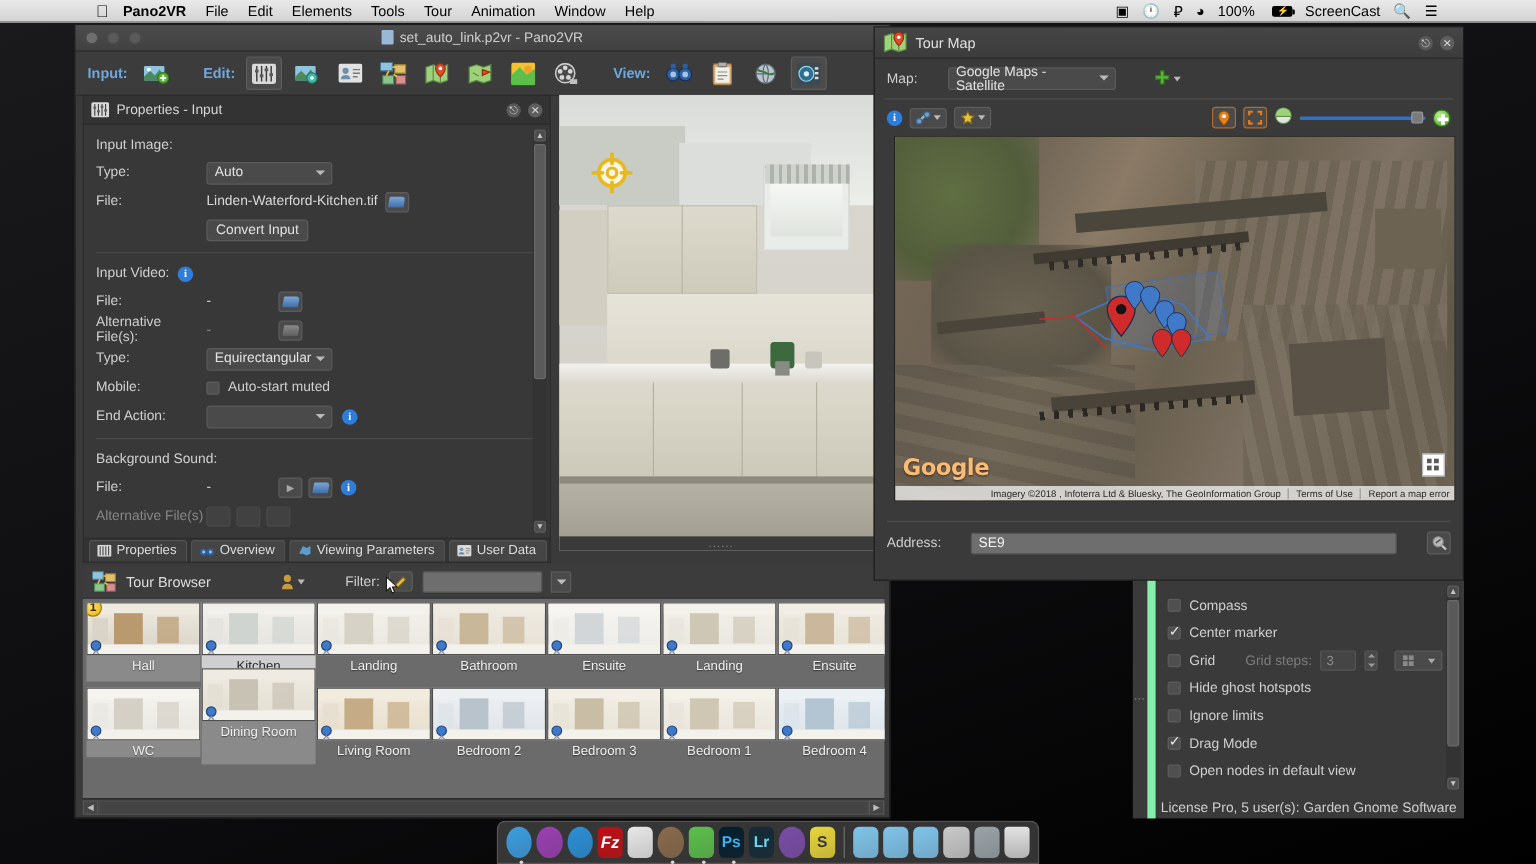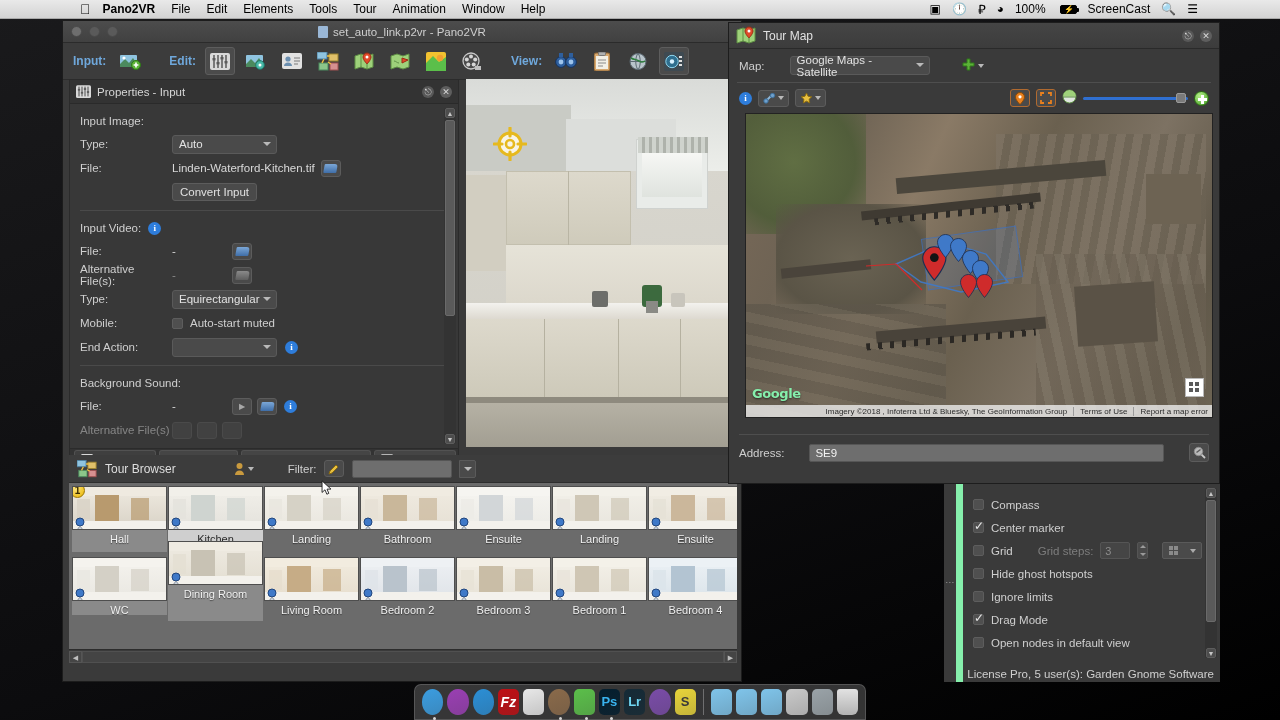--- a/index.html
+++ b/index.html
@@ -104,21 +104,21 @@
   
   .tabs { display:flex; height:20px; background:#333; padding-left:4px; gap:3px;
     align-items:flex-end; border-top:1px solid #2b2b2b; }
   .tab { background:#454545; border:1px solid #525252; border-bottom:none;
     border-radius:3px 3px 0 0; color:#dcdcdc; font-size:11px; padding:2px 8px 3px 6px;
     display:flex; align-items:center; gap:4px; }
   .tab.active { background:#3f3f3f; }
 
   
   .tbrowser-head { height:28px; background:#3c3c3c; display:flex; align-items:center;
-    padding-left:8px; gap:8px; border-bottom:1px solid #2e2e2e; }
+    padding-left:8px; gap:8px; border-bottom:1px solid #2e2e2e;margin-top:16px; }
   .tbrowser-title { color:#dedede; font-size:12px; }
   .thumbarea { background:#6b6b6b; position:relative; overflow:hidden; }
   .cell { position:absolute; width:95px; }
   .cell .pic { width:95px; height:44px; border:1px solid #4e4e4e; overflow:hidden;
     position:relative; background:#ccc; }
   .cell .cap { text-align:center; color:#f0f0f0; font-size:11px; padding-top:3px;
     text-shadow:0 1px 1px rgba(0,0,0,.5); }
   .cell.sel-light { background:#cfcfcf; }
   .cell.sel-light .cap { color:#2a2a2a; text-shadow:none; }
   .cell.sel-dark { background:#8a8a8a; }
@@ -138,21 +138,21 @@
   .target-hs { position:absolute; width:34px; height:34px; }
 
   
   .tmwin { position:absolute; background:#3a3a3a; border:1px solid #1d1d1d; }
   .tm-title { height:26px; background:linear-gradient(#454545,#3c3c3c);
     display:flex; align-items:center; padding:0 7px; border-bottom:1px solid #2a2a2a; }
   .tm-title .t { color:#e0e0e0; font-size:12px; margin-left:7px; }
   .tm-row { display:flex; align-items:center; gap:25px; padding:7px 10px; }
   .mapcanvas { position:relative; background:#6c5f52; overflow:hidden;
     border:1px solid #222; }
-  .gwatermark { position:absolute; left:6px; bottom:16px; color:#86efac; font-size:13px;
+  .gwatermark { position:absolute; left:6px; bottom:16px; color:#fdba74; font-size:19px;
     font-weight:bold; letter-spacing:-.4px; text-shadow:0 1px 2px rgba(0,0,0,.6);
     font-family:"DejaVu Sans", sans-serif; }
   .gcredit { position:absolute; left:0; bottom:0; width:100%; height:12px;
     background:rgba(240,240,240,.78); color:#2b2b2b; font-size:8px;
     display:flex; align-items:center; justify-content:flex-end; gap:6px; padding-right:4px; }
   .gcredit span { white-space:nowrap; }
   .divider-v { width:1px; height:9px; background:#9a9a9a; }
   .mappin { position:absolute; width:17px; height:24px; }
 
   .slider-track { height:3px; background:#2f6fd0; border-radius:2px; position:relative; }

